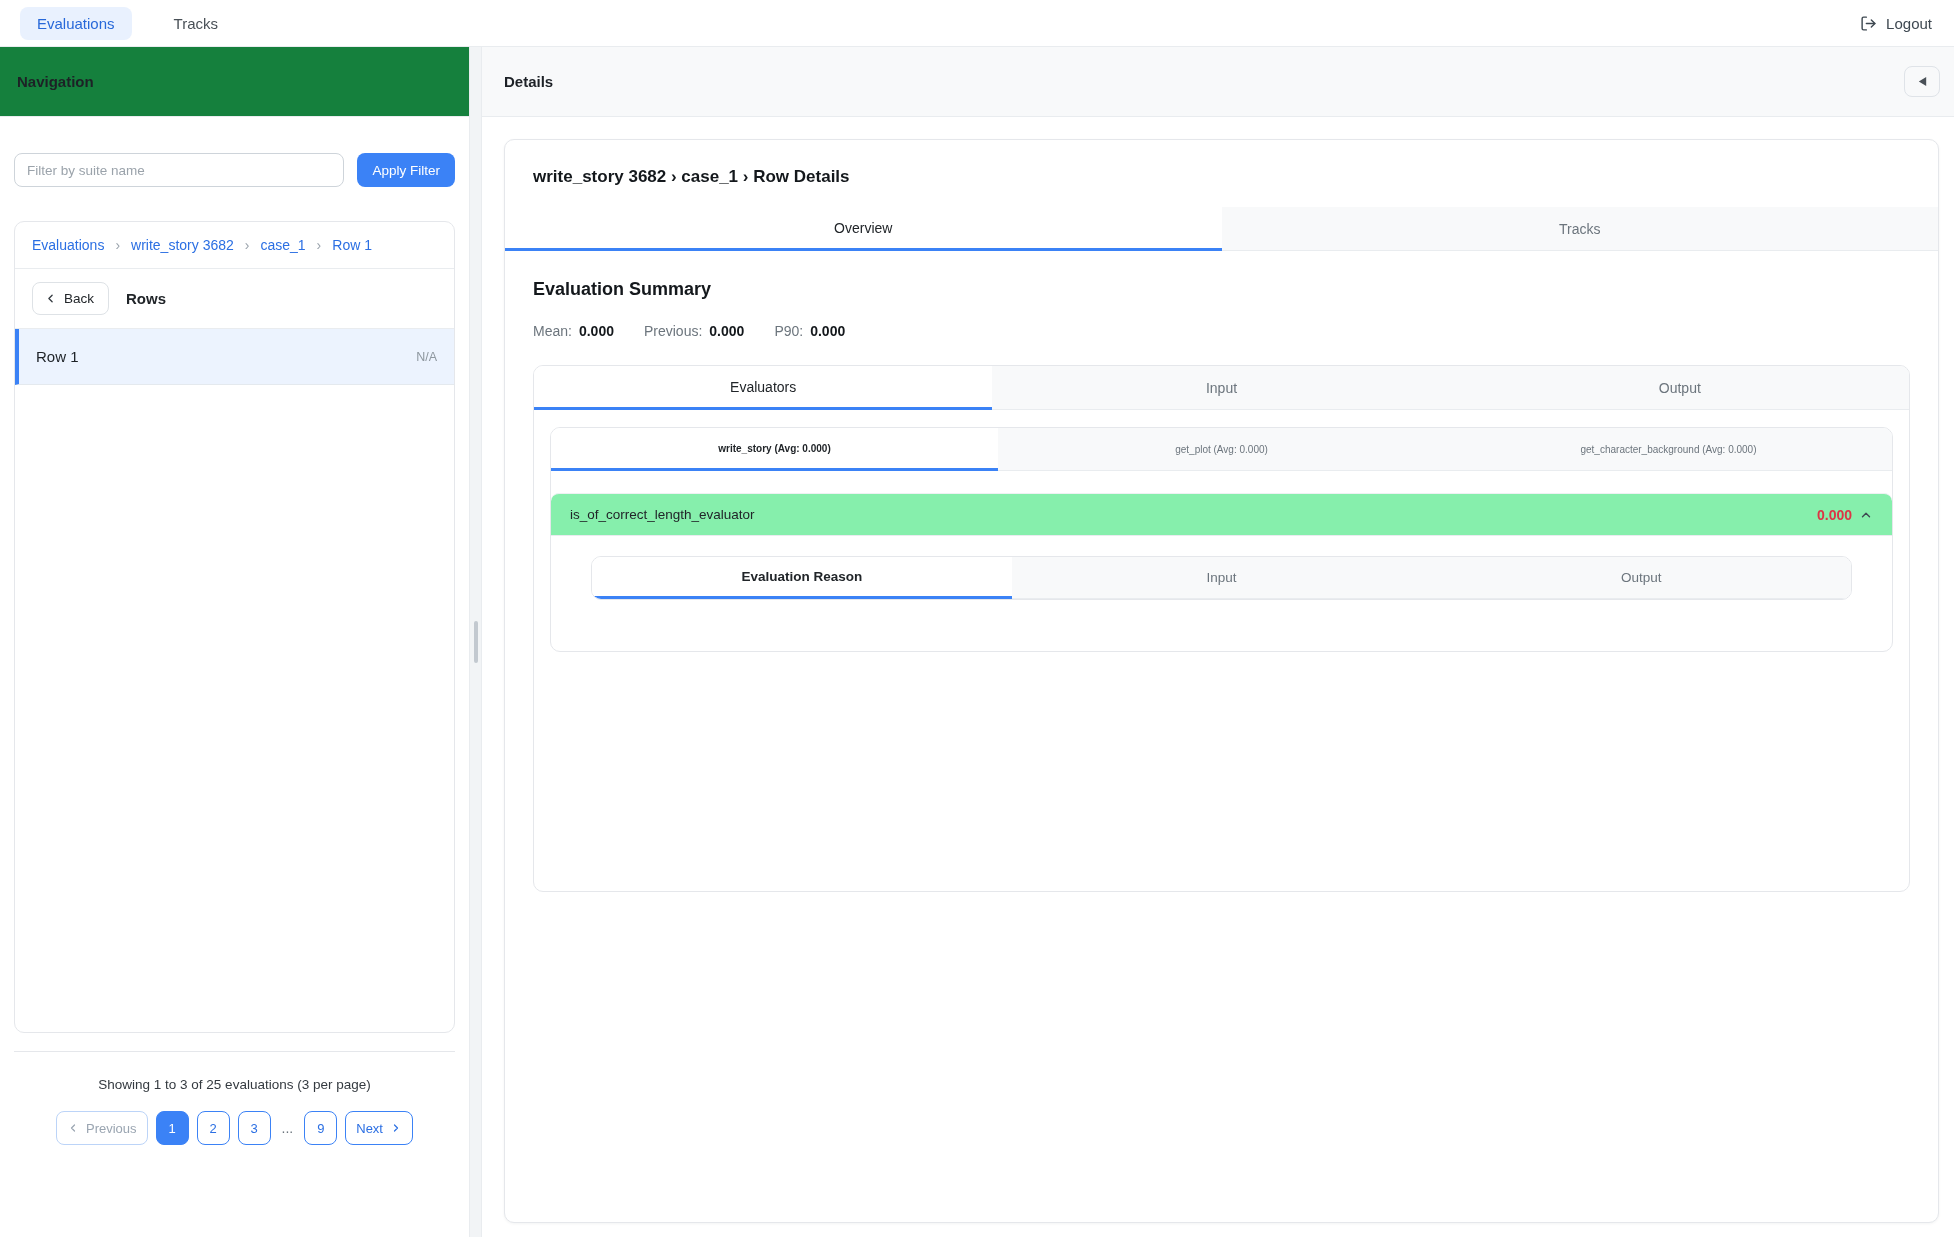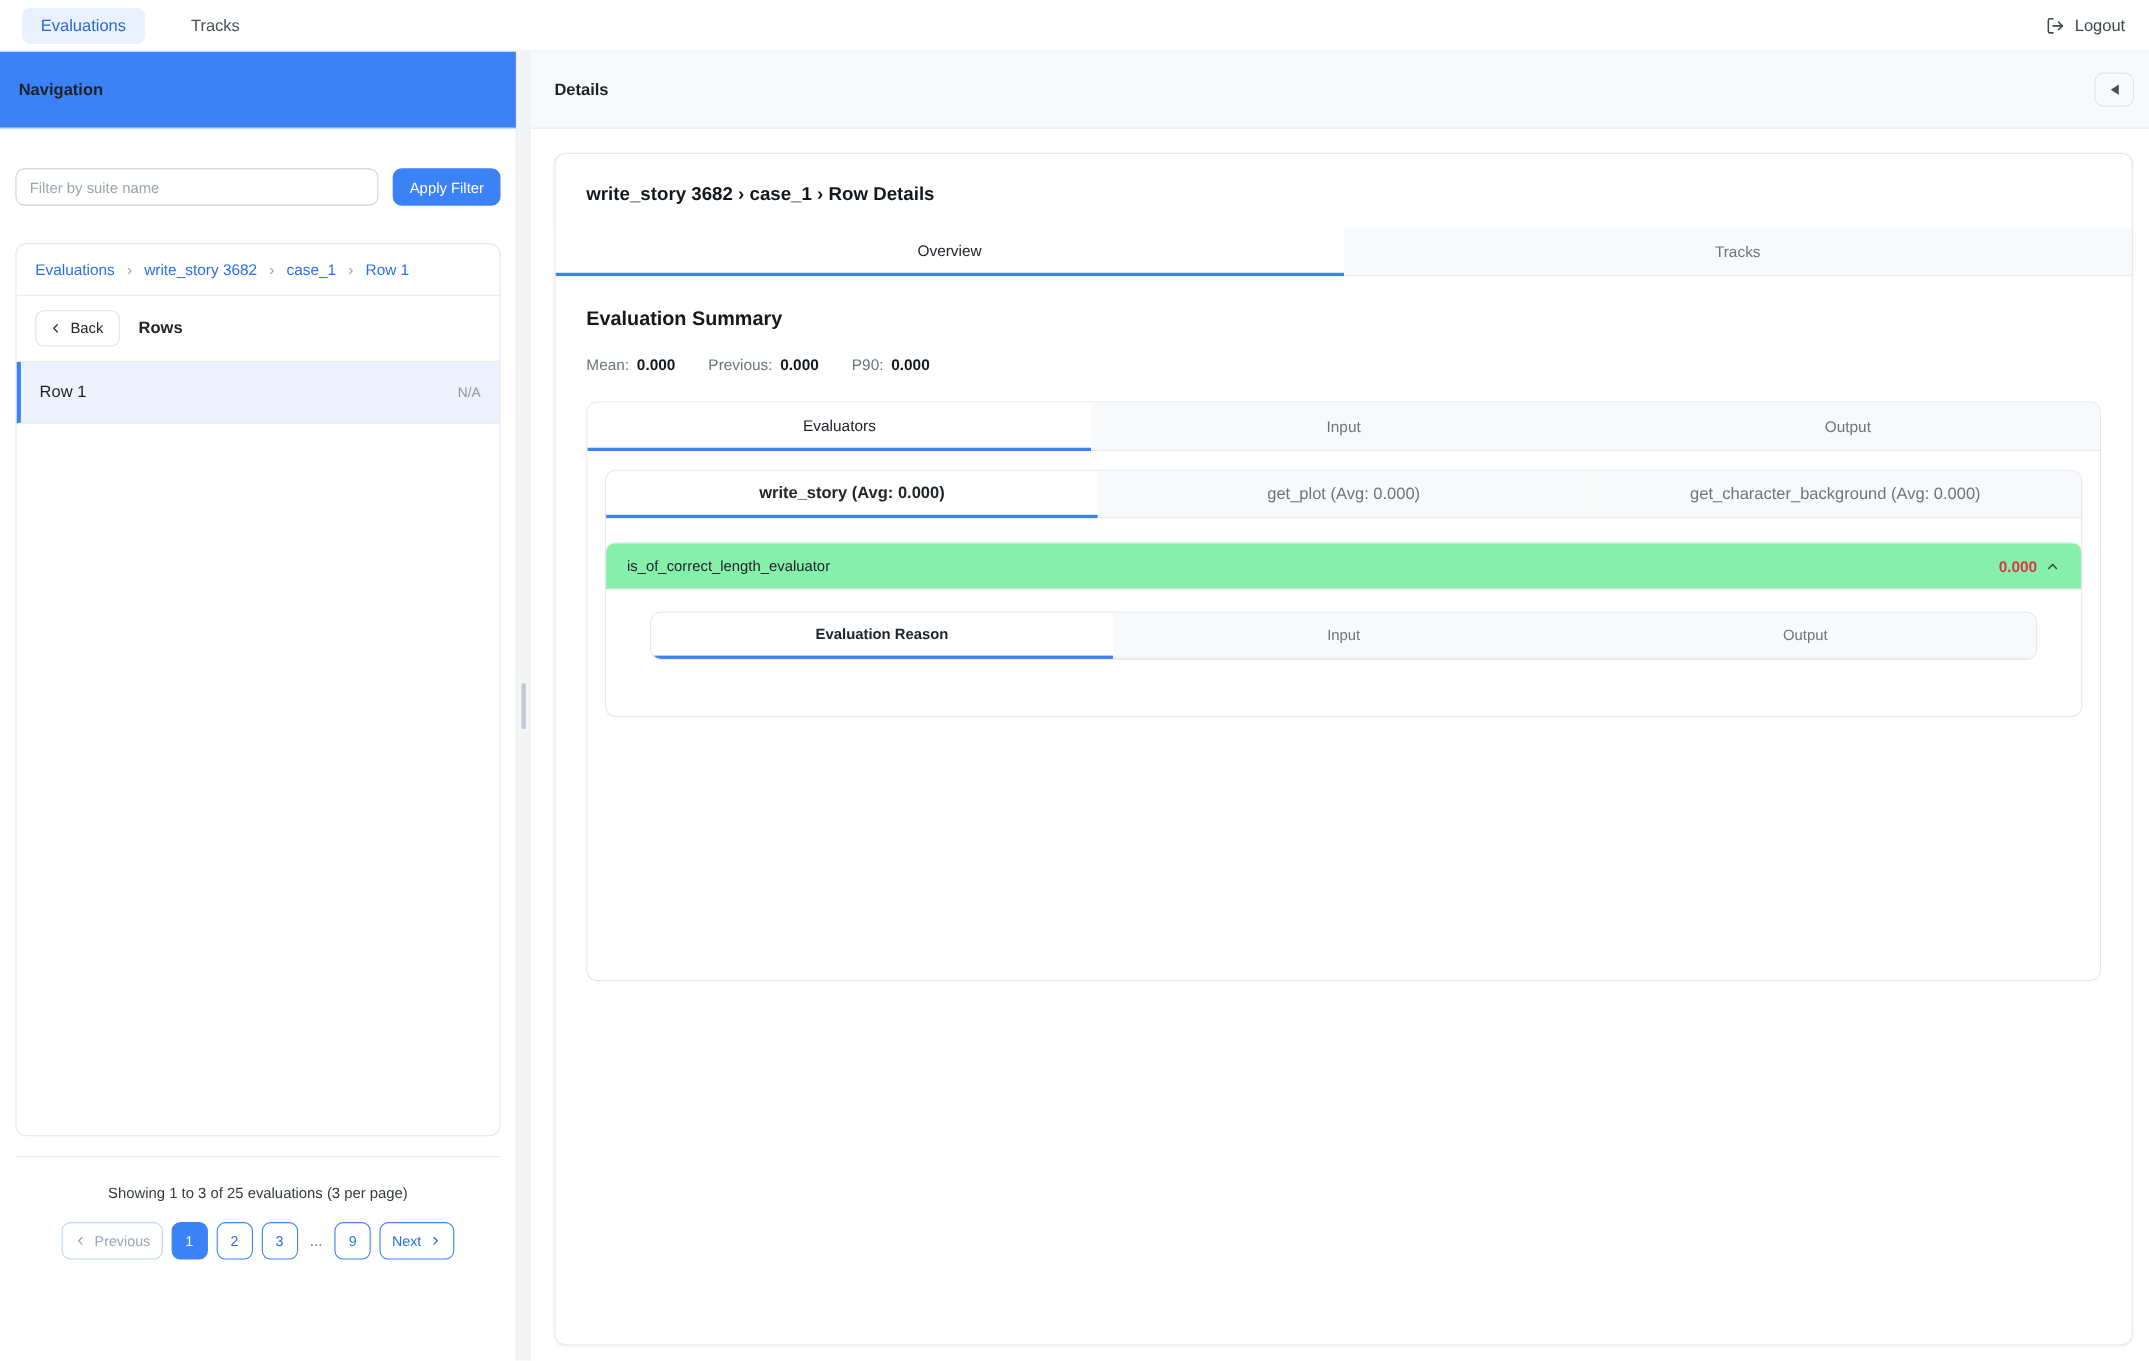--- a/index.html
+++ b/index.html
@@ -18,21 +18,21 @@
   .top-tab { font-size:15px; color:#495057; cursor:pointer; }
   .top-tab.active { background:#e9f1fe; color:#2768d9; padding:8px 17px; border-radius:8px; font-weight:500; }
   .logout { display:flex; align-items:center; gap:9px; color:#3e4851; font-size:15px; cursor:pointer; }
   .logout svg { width:17px; height:17px; stroke:#3e4851; }
 
   
   .app { display:flex; height:1190px; }
 
   
   .sidebar { width:470px; flex:none; border-right:1px solid #e9ecef; display:flex; flex-direction:column; background:#fff; }
-  .panel-header { height:70px; flex:none; background:#3b82f6; border-bottom:1px solid #e9ecef;
+  .panel-header { height:70px; flex:none; background:#15803d; border-bottom:1px solid #e9ecef;
     display:flex; align-items:center; padding:0 17px; font-size:15px; font-weight:700; color:#1d2126; }
   .sidebar-body { flex:1; display:flex; flex-direction:column; padding:0 14px 92px; min-height:0; }
   .filter-row { display:flex; gap:13px; margin-top:36px; align-items:center; }
   .filter-input { flex:1; height:34px; border:1px solid #ced4da; border-radius:8px; padding:0 12px;
     font-size:13.5px; font-family:inherit; color:#be185d; outline:none; }
   .filter-input::placeholder { color:#9ba3ab; }
   .btn-primary { background:#3b82f6; color:#fff; border:none; border-radius:8px; height:34px;
     padding:0 15px; font-size:13.5px; font-family:inherit; font-weight:500; cursor:pointer; flex:none; }
 
   .nav-card { margin-top:34px; border:1px solid #e5e7eb; border-radius:10px; flex:1;
@@ -95,21 +95,21 @@
   .stat { display:flex; gap:7px; align-items:baseline; }
   .stat-label { color:#6c757d; }
   .stat-value { color:#14181c; font-weight:700; }
 
   .summary-box { margin-top:26px; height:527px; border:1px solid #e5e7eb; border-radius:10px; overflow:hidden;
     display:flex; flex-direction:column; }
   .summary-box .tab { height:44px; }
   .summary-body { flex:1; padding:17px 16px; min-height:0; }
 
   .evaluator-box { border:1px solid #e5e7eb; border-radius:10px; overflow:hidden; background:#fff; }
-  .evaluator-box .tab { height:43px; font-size:15px; }
+  .evaluator-box .tab { height:43px; font-size:10px; }
   .evaluator-box .tab.active { font-weight:600; }
   .evaluator-body { padding:22px 0 14px; }
 
   .accordion-header { display:flex; align-items:center; justify-content:space-between; padding:0 19px;
     height:43px; background:#86efac; border-top:1px solid #eef1f3; border-bottom:1px solid #e9ecef;
     border-radius:8px 8px 0 0; cursor:pointer; }
   .accordion-title { font-size:13.5px; color:#212529; }
   .accordion-score { display:flex; align-items:center; gap:7px; }
   .score-value { color:#dc3545; font-size:14px; font-weight:700; }
   .accordion-score svg { width:14px; height:14px; stroke:#3e4851; }

